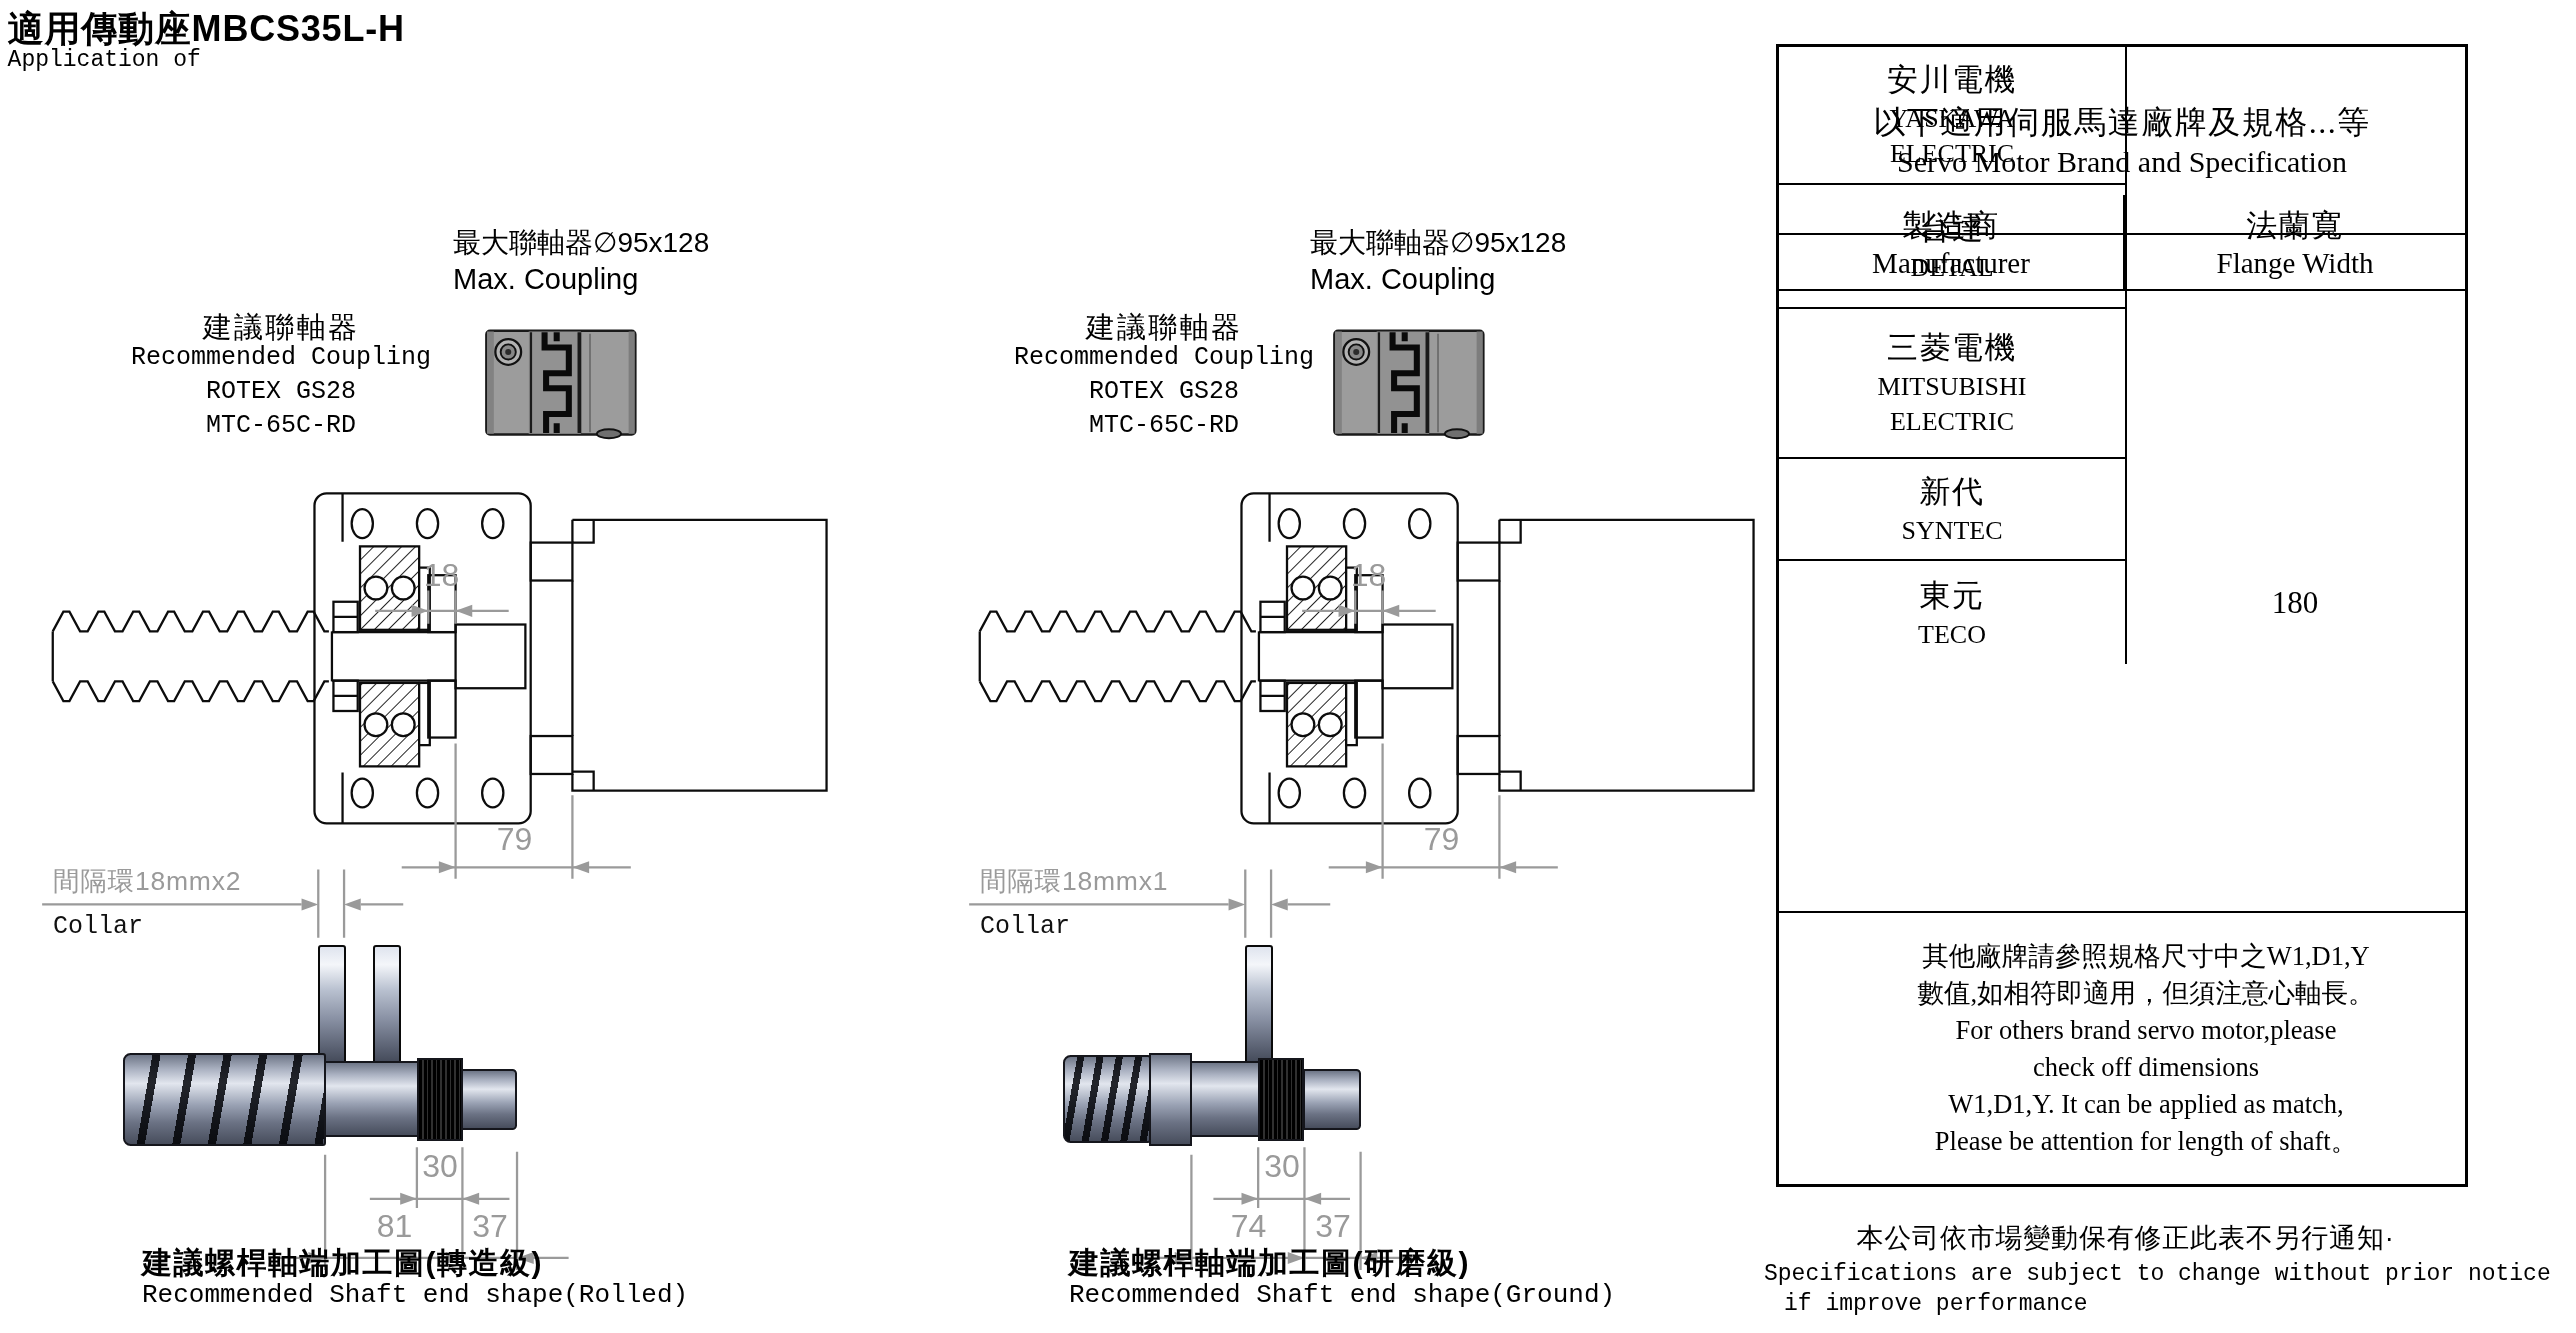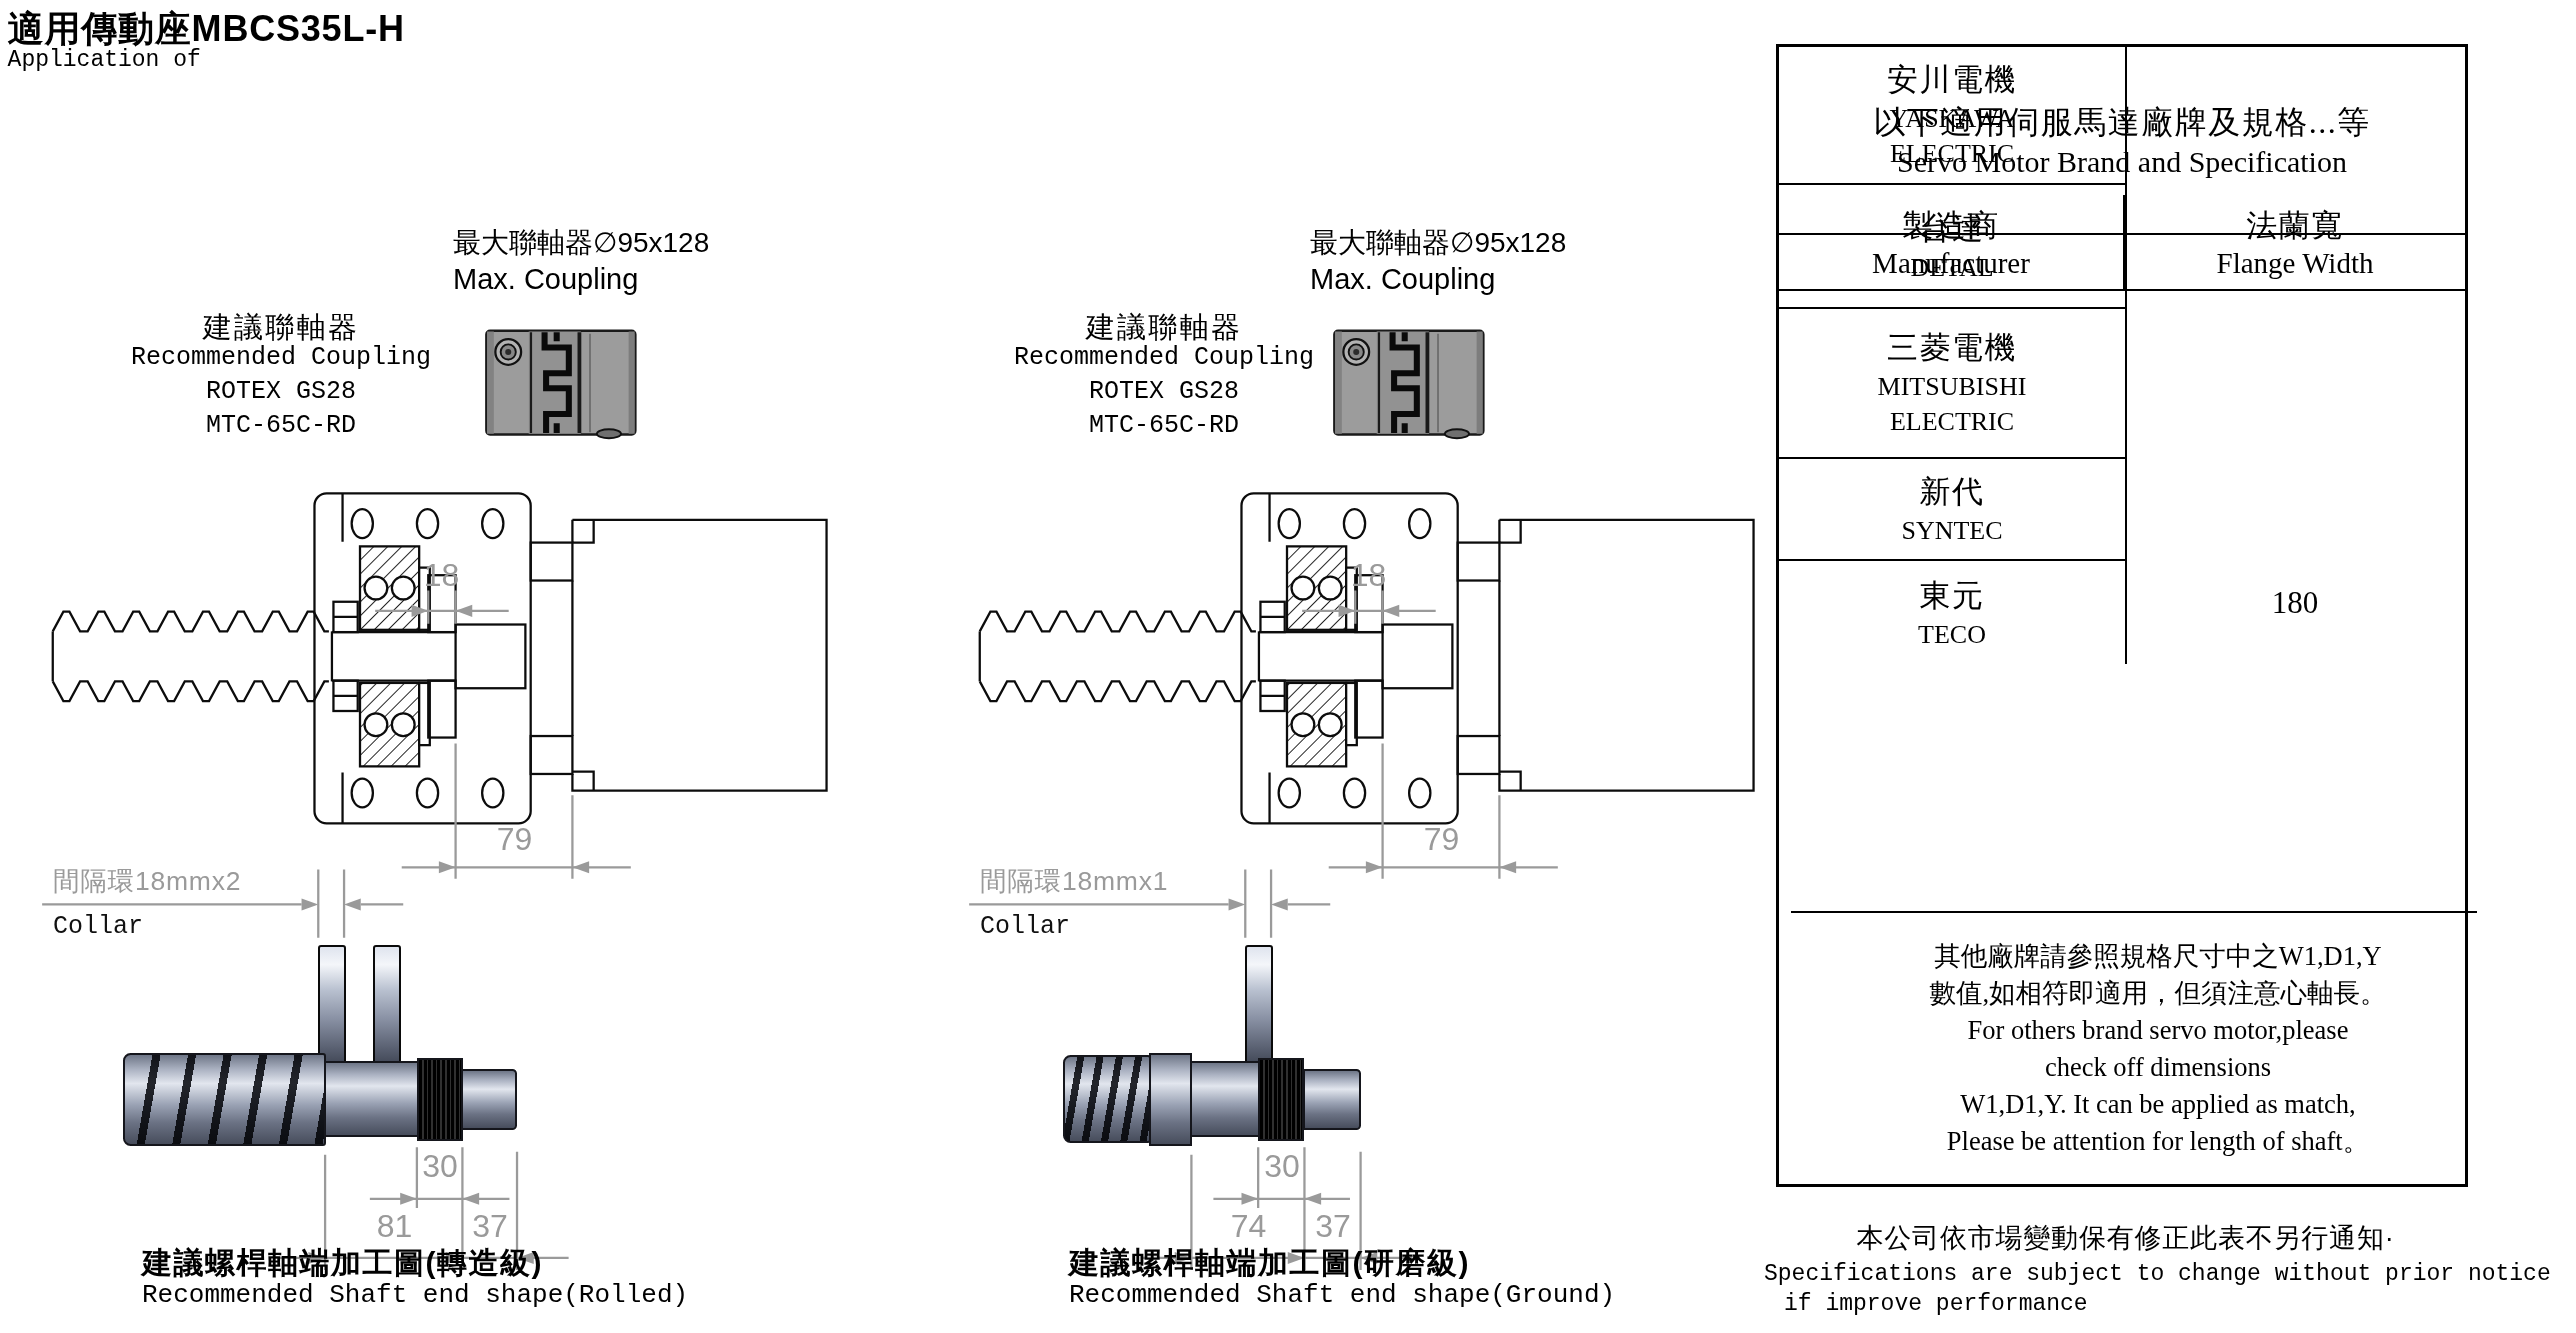--- a/index.html
+++ b/index.html
@@ -78,21 +78,21 @@
   .t-sub-l .zh,.t-sub-r .zh{font-size:31px;letter-spacing:1.5px;}
   .t-sub-l .en,.t-sub-r .en{font-size:29px;}
   .t-brands{left:0;top:247px;width:346px;height:617px;border-right:2.3px solid #000;}
   .t-brand{position:absolute;left:0;width:346px;box-sizing:border-box;border-bottom:2.3px solid #000;
        display:flex;flex-direction:column;align-items:center;justify-content:center;text-align:center;}
   .t-brand .zh{font-size:31px;letter-spacing:1.5px;}
   .t-brand .en{font-size:26px;line-height:35px;max-width:250px;}
   .b0{top:0;height:138px;} .b1{top:138px;height:124px;} .b2{top:262px;height:150px;}
   .b3{top:412px;height:102px;} .b4{top:514px;height:104px;}
   .t-flange{left:346px;top:247px;width:340px;height:617px;font-size:31px;}
-  .t-note{left:12px;top:864px;width:686px;height:273px;border-top:2.3px solid #000;
+  .t-note{left:0;top:864px;width:686px;height:273px;border-top:2.3px solid #000;
        font-size:26.5px;line-height:37px;padding-left:48px;}
   
   .foot-zh{left:1784px;top:1220px;width:683px;text-align:center;font-size:27px;font-weight:500;letter-spacing:0.8px;}
   .foot-en1{left:1764px;top:1261px;width:812px;font-size:23px;font-family:"Liberation Mono",monospace;}
   .foot-en2{left:1784px;top:1291px;width:759px;font-size:23px;font-family:"Liberation Mono",monospace;}
   .hidden-defs{position:absolute;width:0;height:0;overflow:hidden;}
 </style>
 </head>
 <body>
 

